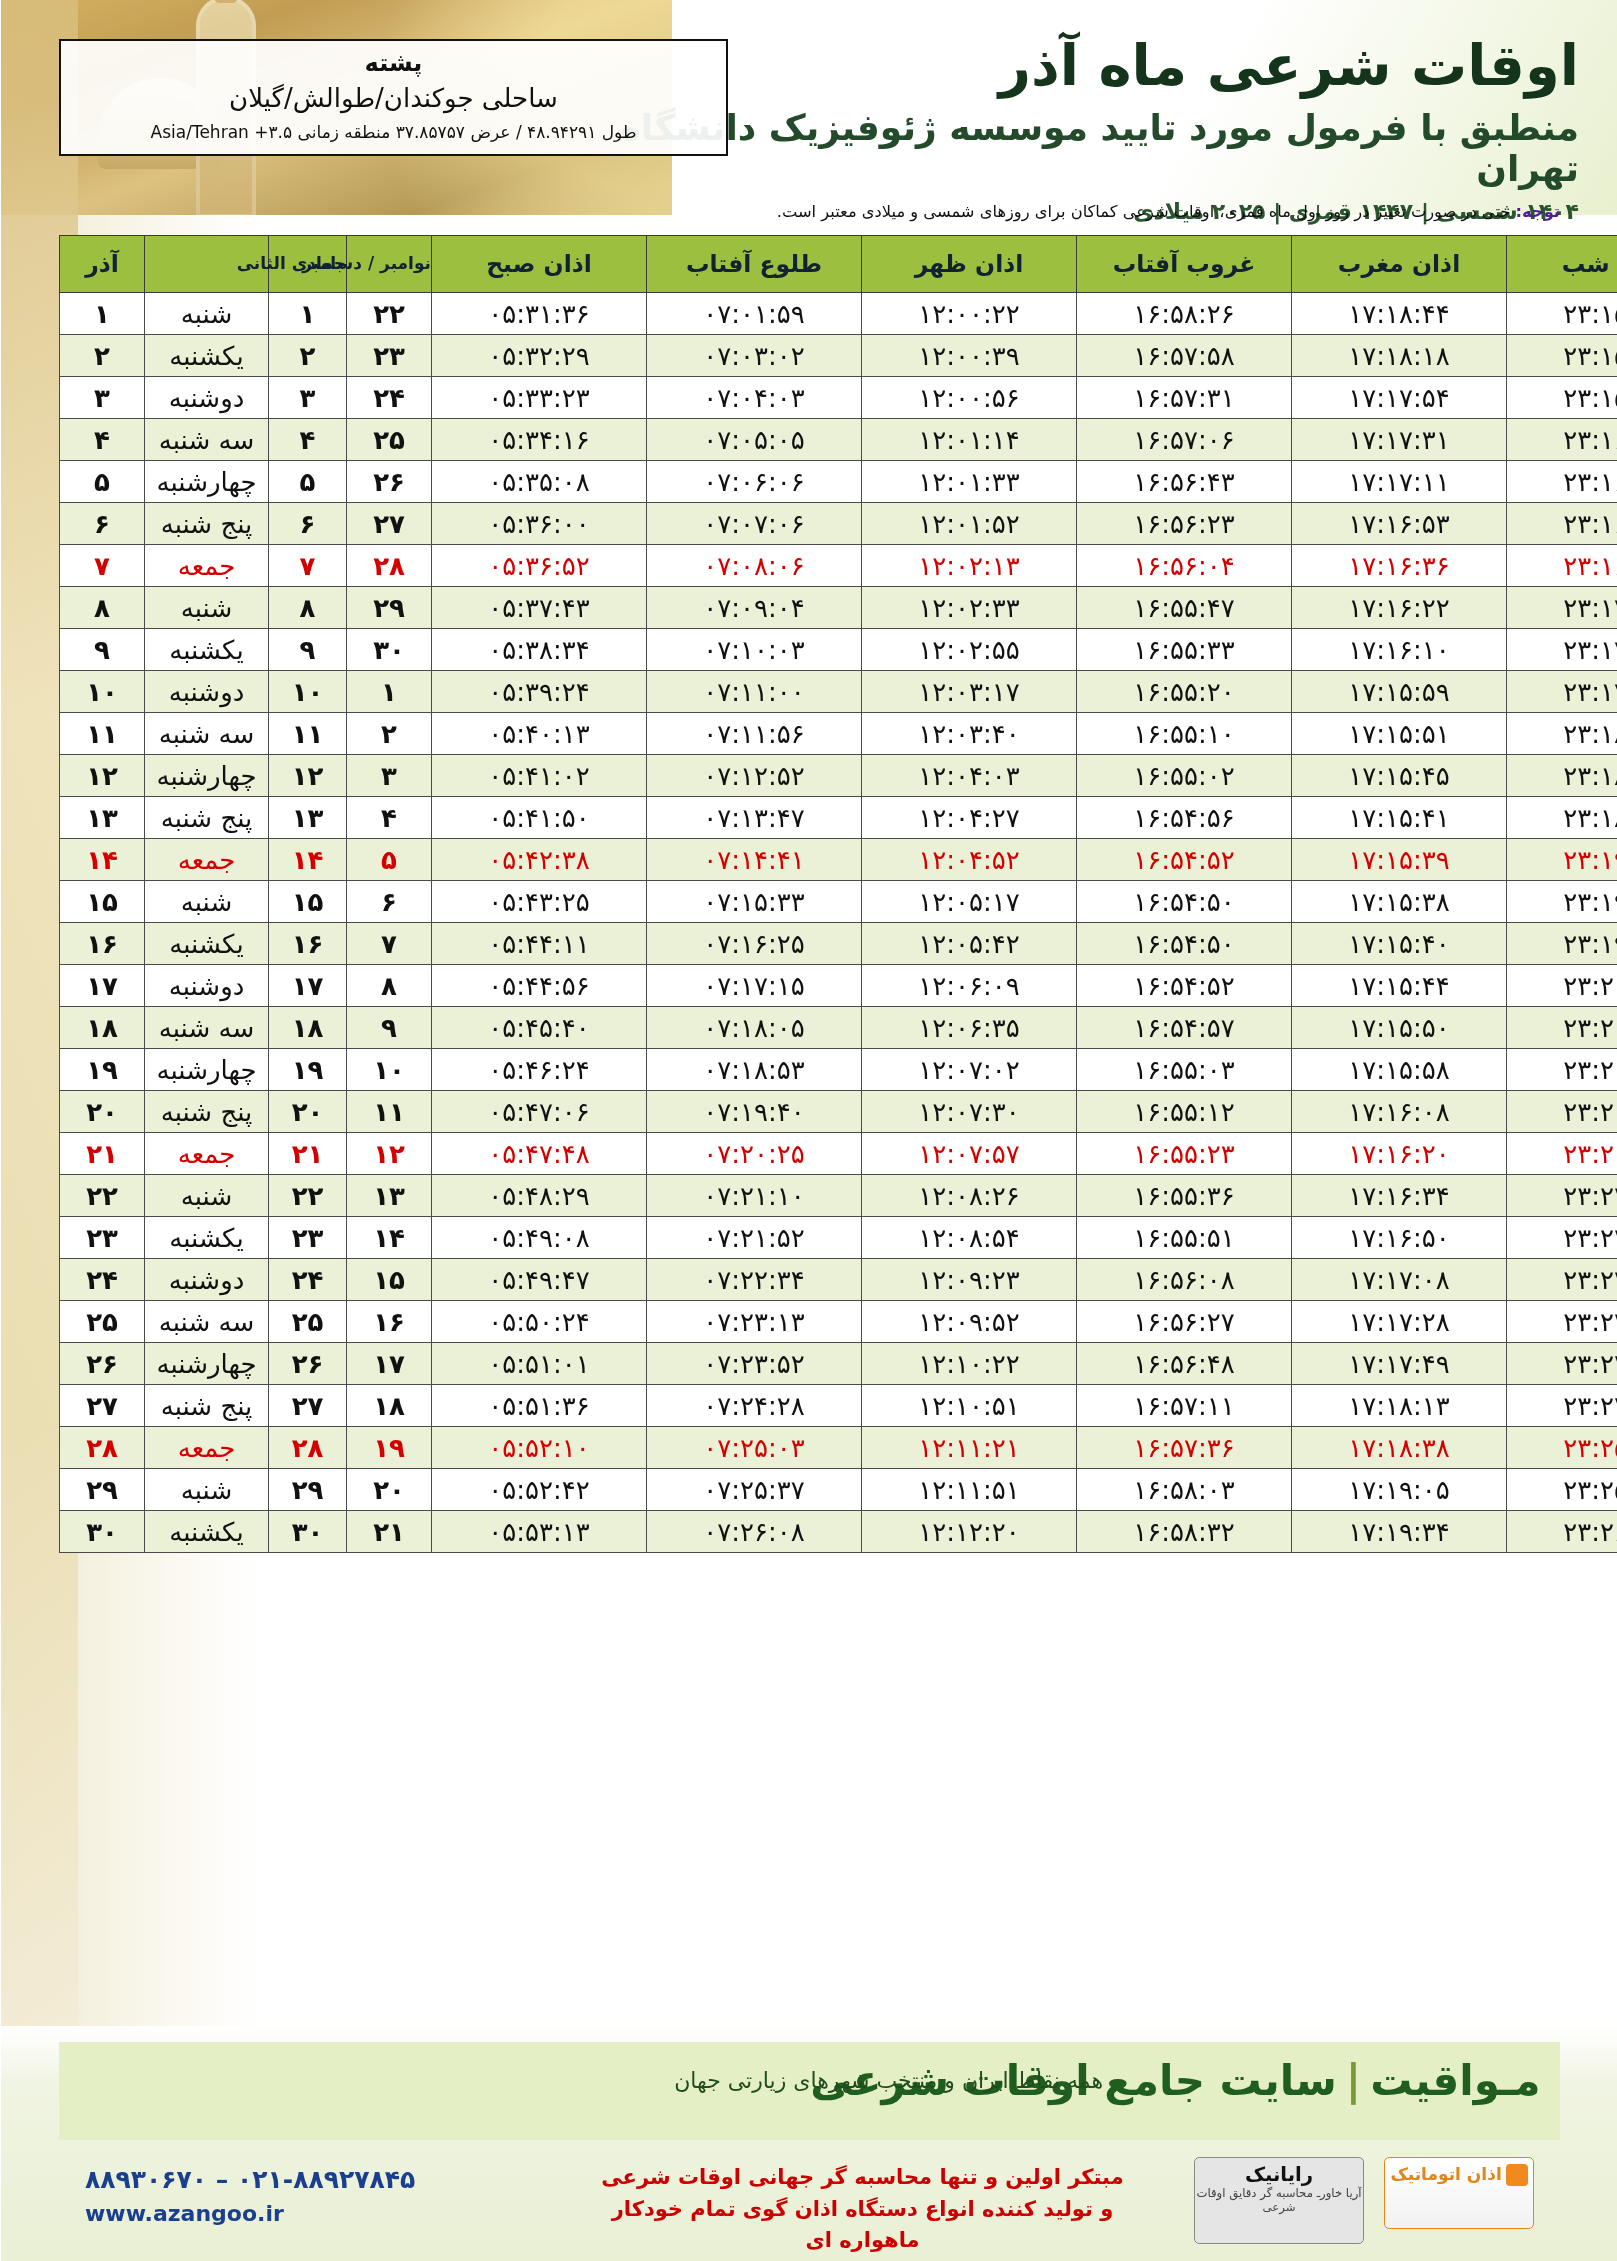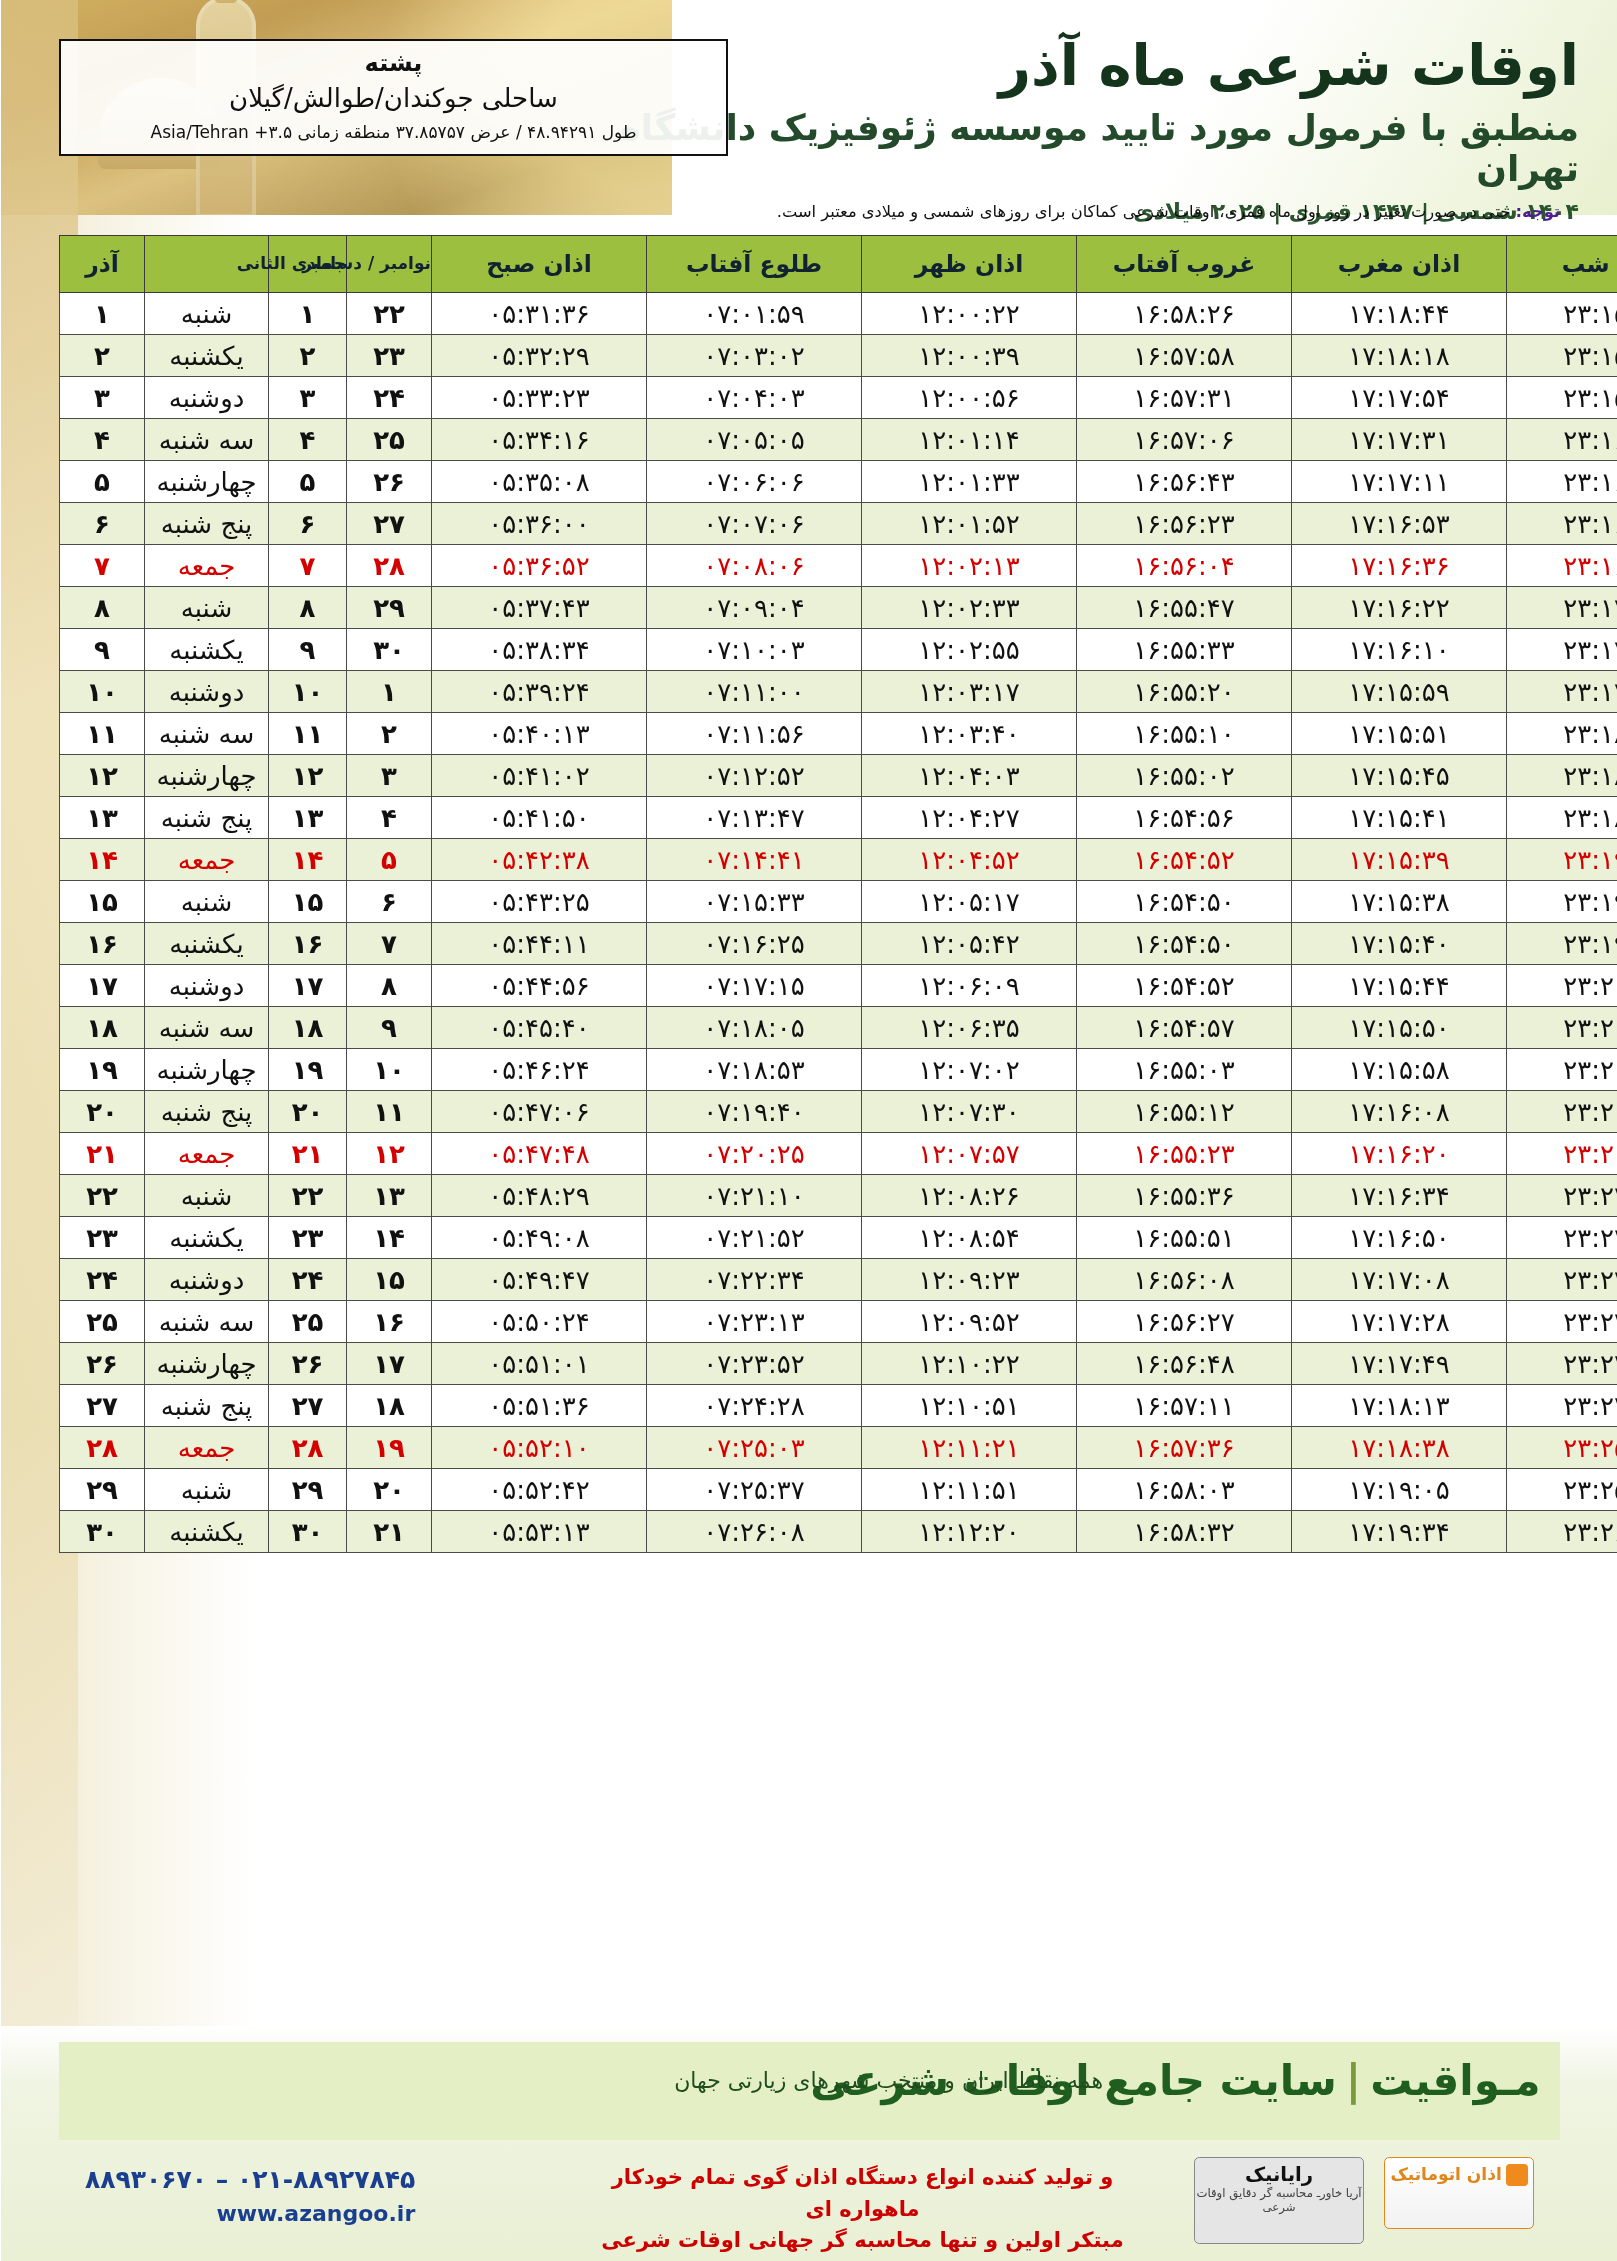--- a/index.html
+++ b/index.html
@@ -140,21 +140,21 @@
     letter-spacing:-0.7px;
   }
   .footer-bottom{
     position:absolute;left:59px;top:2153px;width:1501px;height:91px;direction:rtl;
   }
   .fb-text{
     position:absolute;right:404px;top:9px;width:587px;text-align:center;
     font-size:21px;color:#cc0000;font-weight:bold;line-height:1.5;
   }
   .fb-phone{
-    position:absolute;left:26px;top:9px;text-align:right;font-size:25px;color:#1a3f8f;font-weight:bold;line-height:1.45;
+    position:absolute;left:26px;top:9px;text-align:left;font-size:25px;color:#1a3f8f;font-weight:bold;line-height:1.45;
   }
   .fb-phone .www{font-size:22px;}
   .logo-azangoo{
     position:absolute;right:26px;top:3.9px;width:150px;height:72px;
     background:linear-gradient(180deg,#ffffff,#f2f2f2);
     border:1.3px solid #e0861a;border-radius:5.2px;color:#e0861a;
     font-size:17px;font-weight:bold;text-align:center;line-height:1.2;padding-top:6.5px;
     box-sizing:border-box;
     margin-left:28px;
   }
@@ -600,21 +600,21 @@
 
 <div class="footer-bottom">
   <div class="logo-azangoo">
     <span class="sq"></span><span>اذان اتوماتیک</span>
   </div>
   <div class="logo-rayanic">
     <span>رایانیک</span>
     <span class="tiny">آریا خاورـ محاسبه گر دقایق اوقات شرعی</span>
   </div>
   <div class="fb-text">
+    <div>مبتکر اولین و تنها محاسبه گر جهانی اوقات شرعی</div>
     <div>و تولید کننده انواع دستگاه اذان گوی تمام خودکار ماهواره ای</div>
-    <div>مبتکر اولین و تنها محاسبه گر جهانی اوقات شرعی</div>
   </div>
   <div class="fb-phone">
     <div>۰۲۱-۸۸۹۲۷۸۴۵ – ۸۸۹۳۰۶۷۰</div>
     <div class="www">www.azangoo.ir</div>
   </div>
 </div>
 
 
 </body></html>

